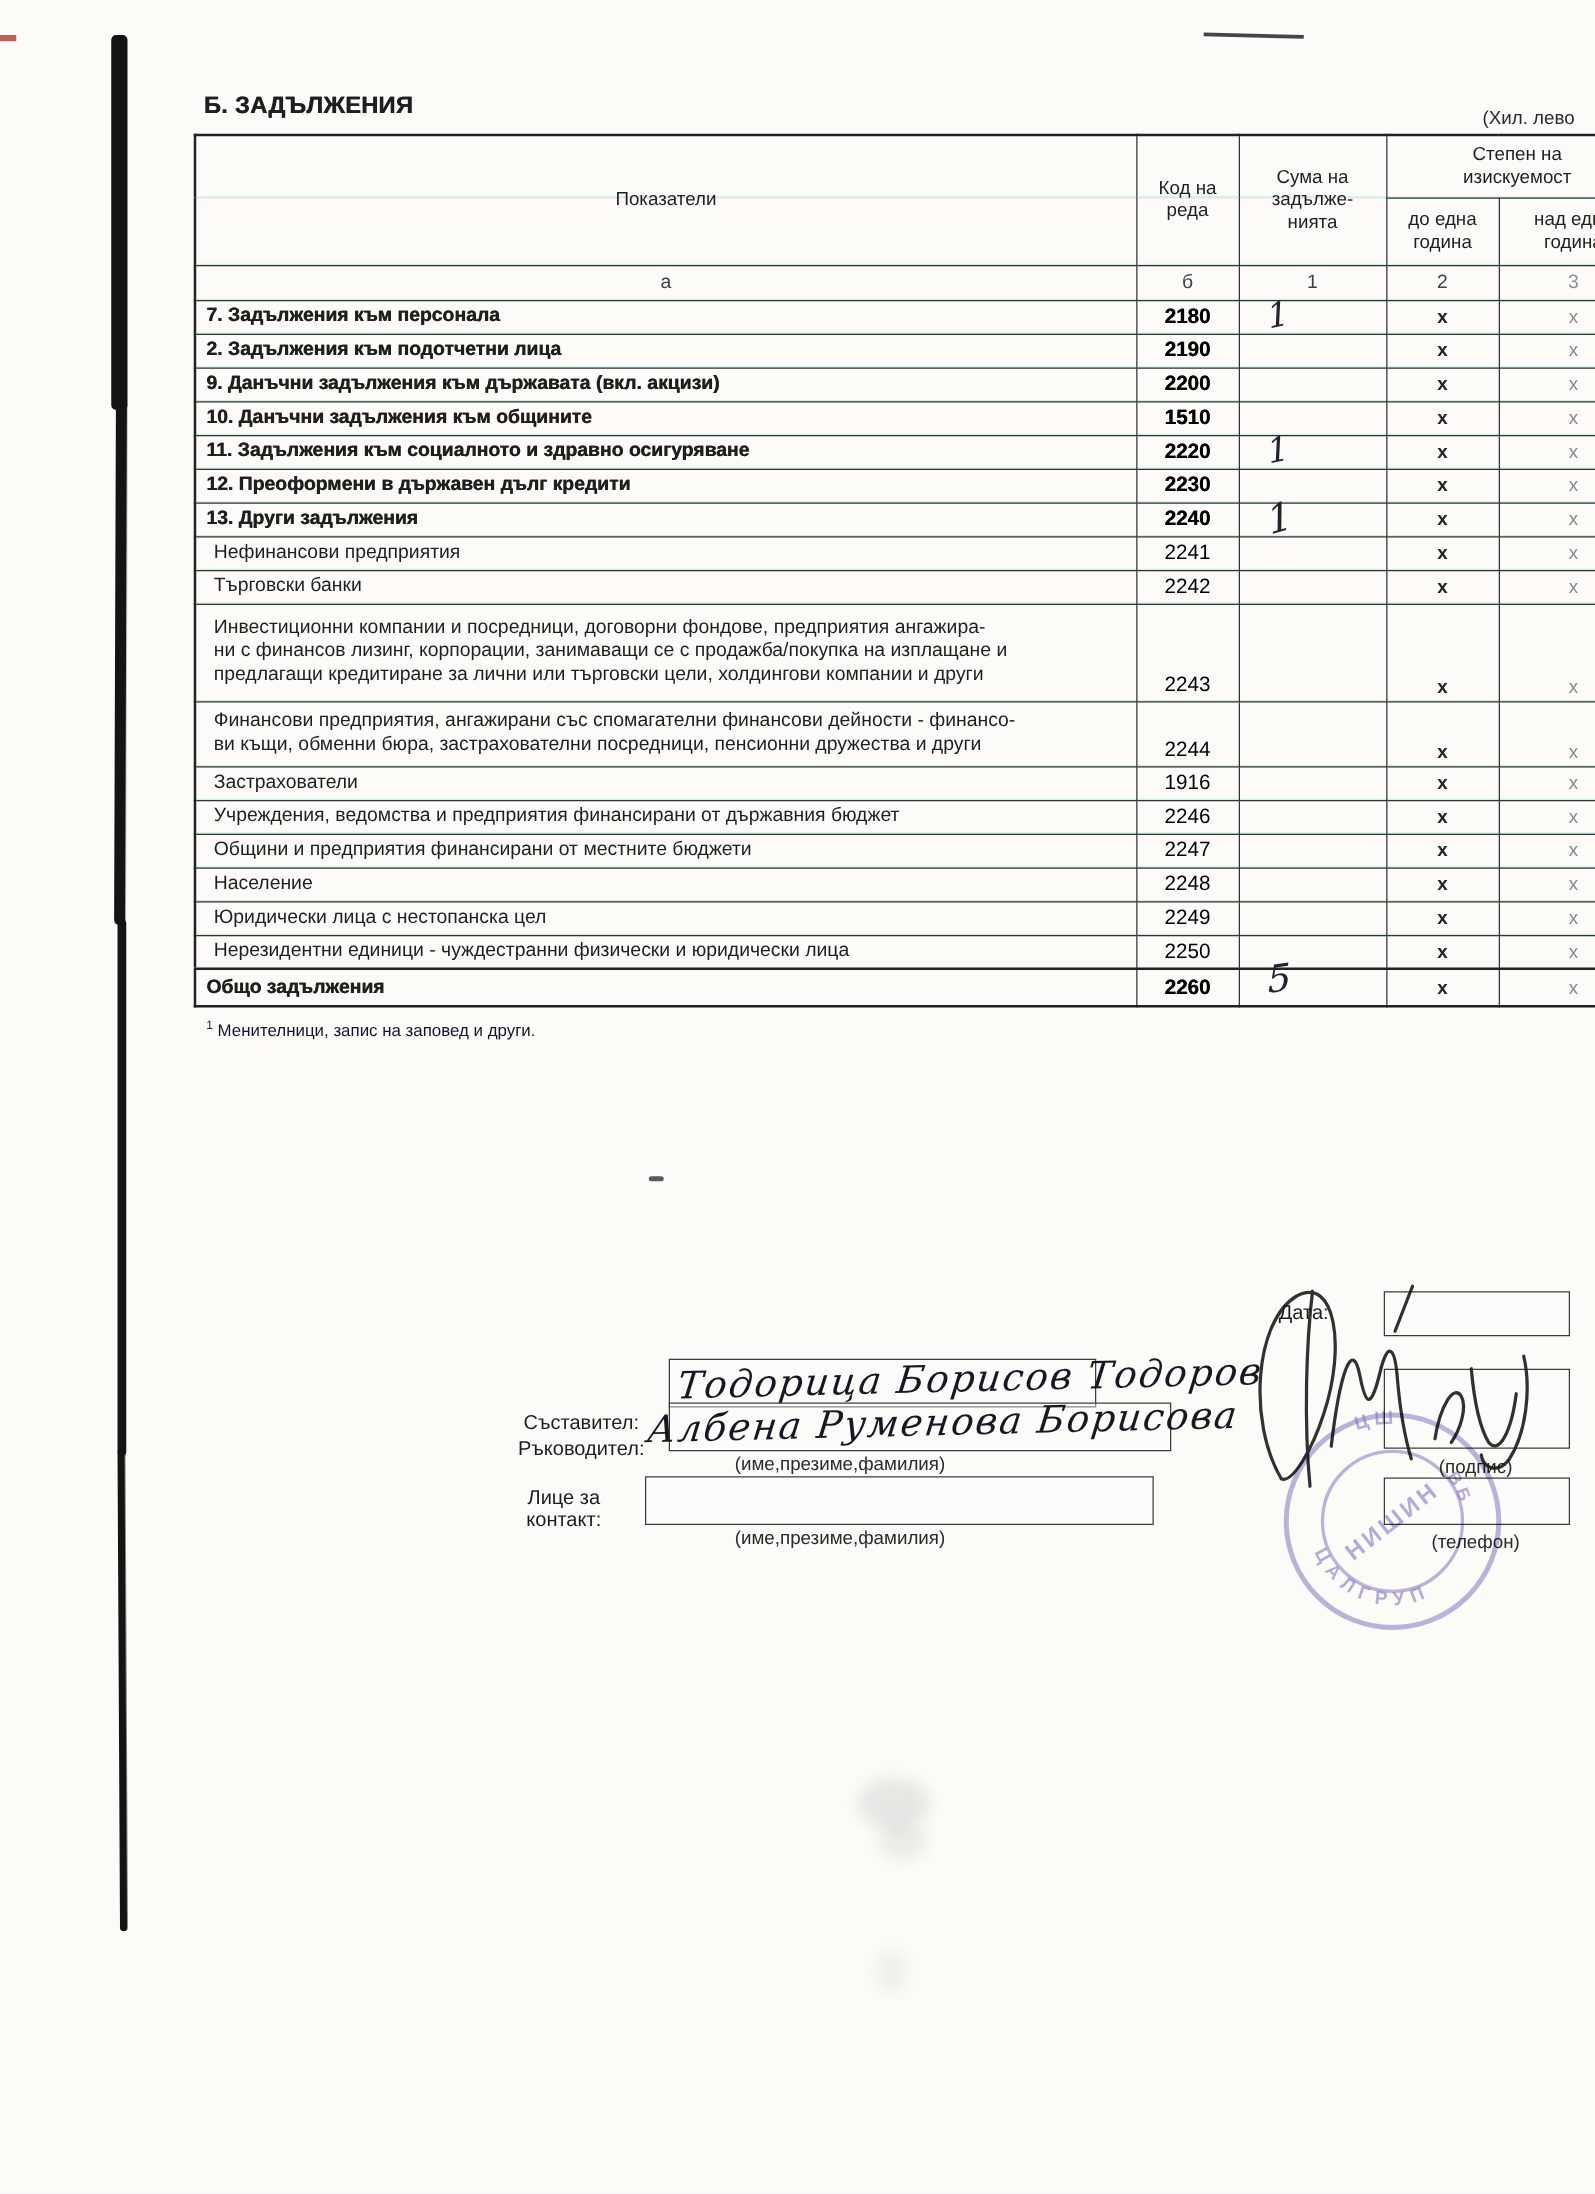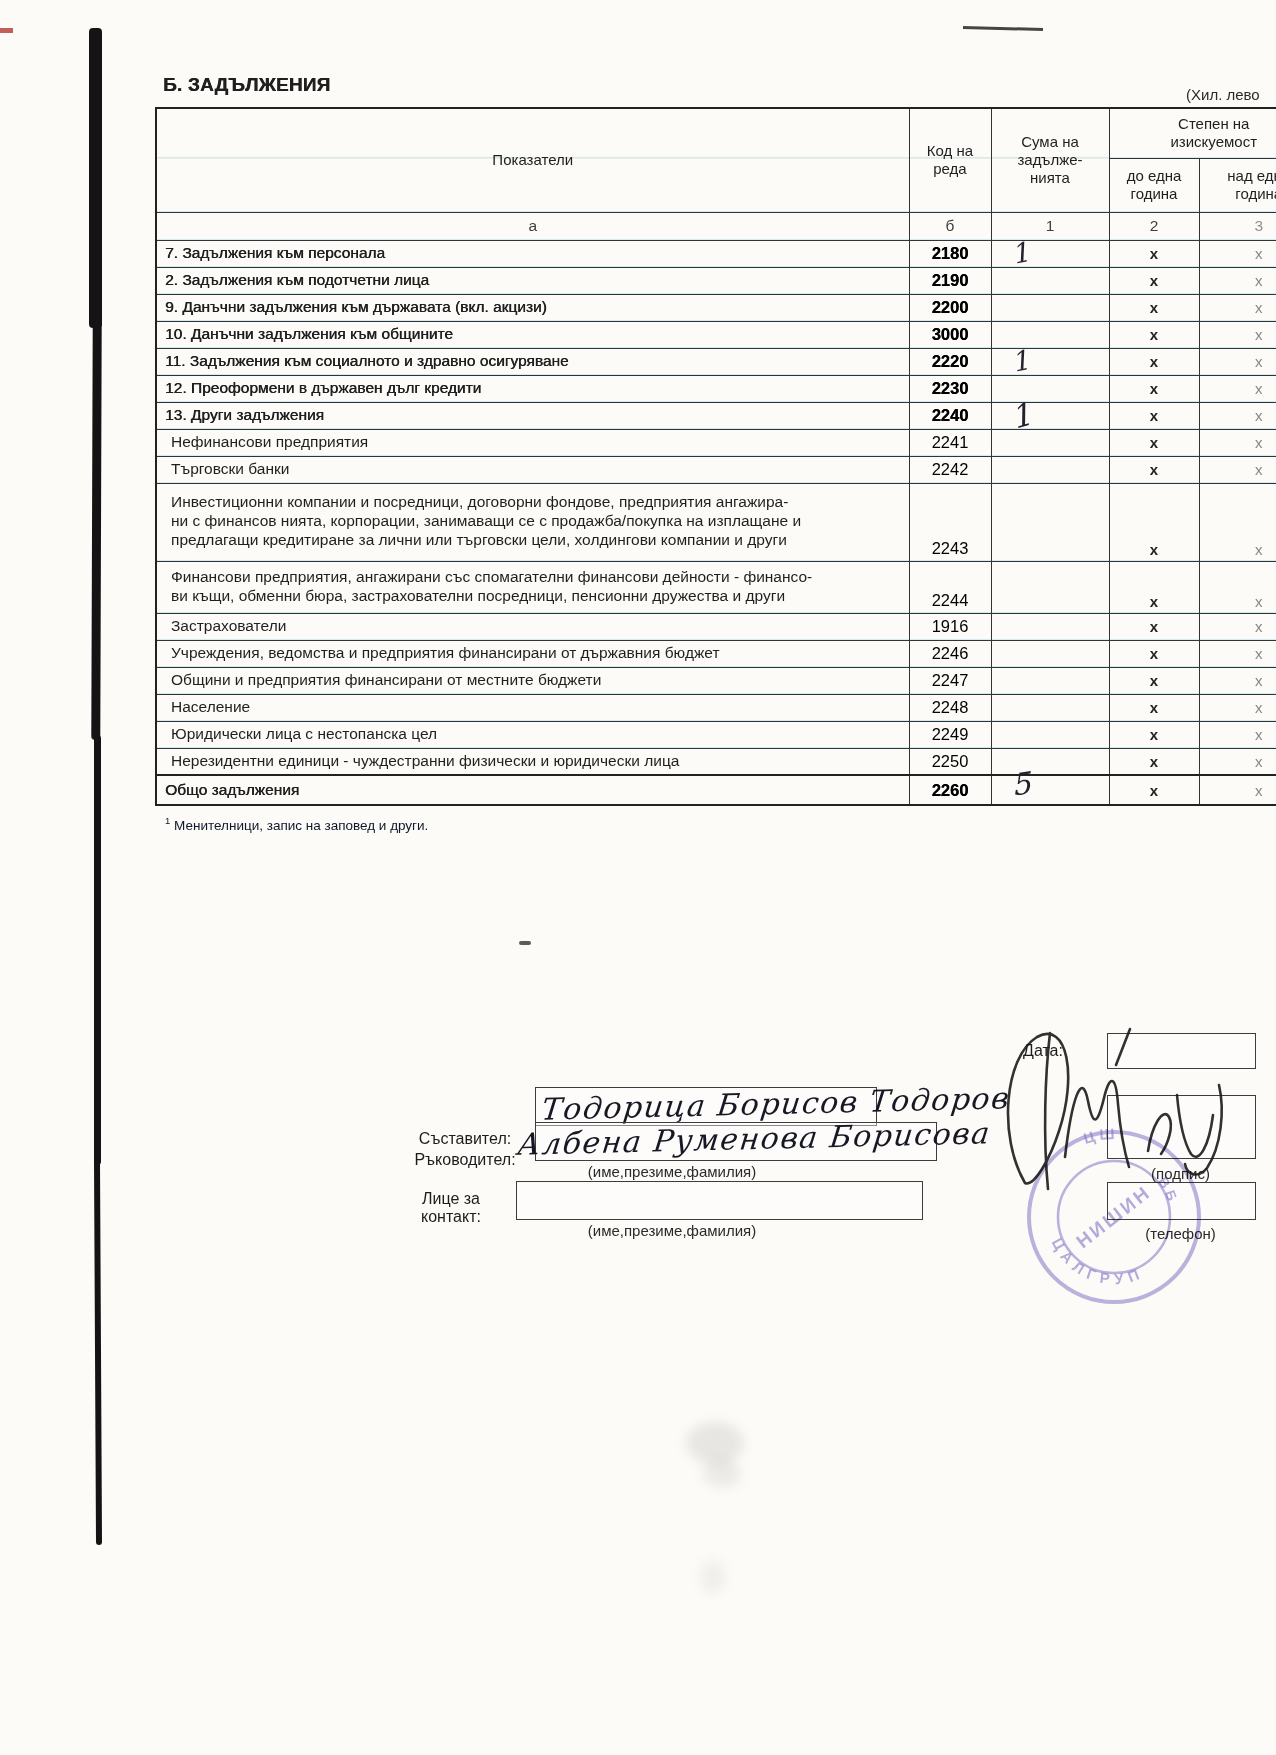--- a/index.html
+++ b/index.html
@@ -39,21 +39,21 @@
   .letters td.lt3{color:#8f8f8f;}
   td.c-label{font-size:15.5px;line-height:1.22;padding:2px 8px;white-space:pre-line;}
   td.c-code{text-align:center;font-size:16.5px;color:#000000;}
   td.c-sum{position:relative;}
   td.c-x1{text-align:center;font-weight:bold;font-size:15px;color:#222;}
   td.c-x2{text-align:center;font-size:15px;color:#888;}
   tr.r{height:27px;}
   tr.tall3{height:78px;} tr.tall2{height:52px;}
   tr.tall3 td,tr.tall2 td{vertical-align:bottom;padding-bottom:3px;}
   tr.tall3 td.c-label,tr.tall2 td.c-label{vertical-align:middle;}
-  tr.bold td.c-label{font-weight:normal;text-shadow:.4px 0 0 currentColor;}
+  tr.bold td.c-label{font-weight:bold;text-shadow:.4px 0 0 currentColor;}
   tr.bold td.c-code{font-weight:bold;text-shadow:.3px 0 0 currentColor;}
   tr.indent td.c-label{padding-left:14px;}
   tr.total{border-top:2.2px solid #222;height:30px;}
   
   .hw{font-family:"DejaVu Serif",serif;font-style:italic;color:#23232e;
       display:inline-block;transform:rotate(-12deg) skewX(-4deg);
       font-size:27px;position:absolute;left:22px;top:-4px;}
   tr[data-code="2240"] .hw{font-size:31px;top:-6px;transform:rotate(-16deg) skewX(-6deg);}
   tr[data-code="2260"] .hw{font-size:30px;top:-10px;transform:rotate(-8deg) skewX(-6deg);}
   
@@ -146,21 +146,21 @@
       <td class="c-label">9. Данъчни задължения към държавата (вкл. акцизи)</td>
       <td class="c-code">2200</td>
       <td class="c-sum">
             <span class="hw"></span>
           </td>
       <td class="c-x1">x</td>
       <td class="c-x2">x</td>
     </tr>
         <tr class="r bold" data-code="2210">
       <td class="c-label">10. Данъчни задължения към общините</td>
-      <td class="c-code">3000</td>
+      <td class="c-code">1510</td>
       <td class="c-sum">
             <span class="hw"></span>
           </td>
       <td class="c-x1">x</td>
       <td class="c-x2">x</td>
     </tr>
         <tr class="r bold" data-code="2220">
       <td class="c-label">11. Задължения към социалното и  здравно осигуряване</td>
       <td class="c-code">2220</td>
       <td class="c-sum">
@@ -200,21 +200,21 @@
       <td class="c-label">Търговски банки</td>
       <td class="c-code">2242</td>
       <td class="c-sum">
             <span class="hw"></span>
           </td>
       <td class="c-x1">x</td>
       <td class="c-x2">x</td>
     </tr>
         <tr class="r indent tall3" data-code="2243">
       <td class="c-label">Инвестиционни компании и посредници, договорни фондове, предприятия ангажира-
-ни с финансов нията, корпорации, занимаващи се с продажба/покупка на изплащане и
+ни с финансов лизинг, корпорации, занимаващи се с продажба/покупка на изплащане и
 предлагащи кредитиране за лични или търговски цели, холдингови компании и други</td>
       <td class="c-code">2243</td>
       <td class="c-sum">
             <span class="hw"></span>
           </td>
       <td class="c-x1">x</td>
       <td class="c-x2">x</td>
     </tr>
         <tr class="r indent tall2" data-code="2244">
       <td class="c-label">Финансови предприятия, ангажирани със спомагателни финансови дейности - финансо-

